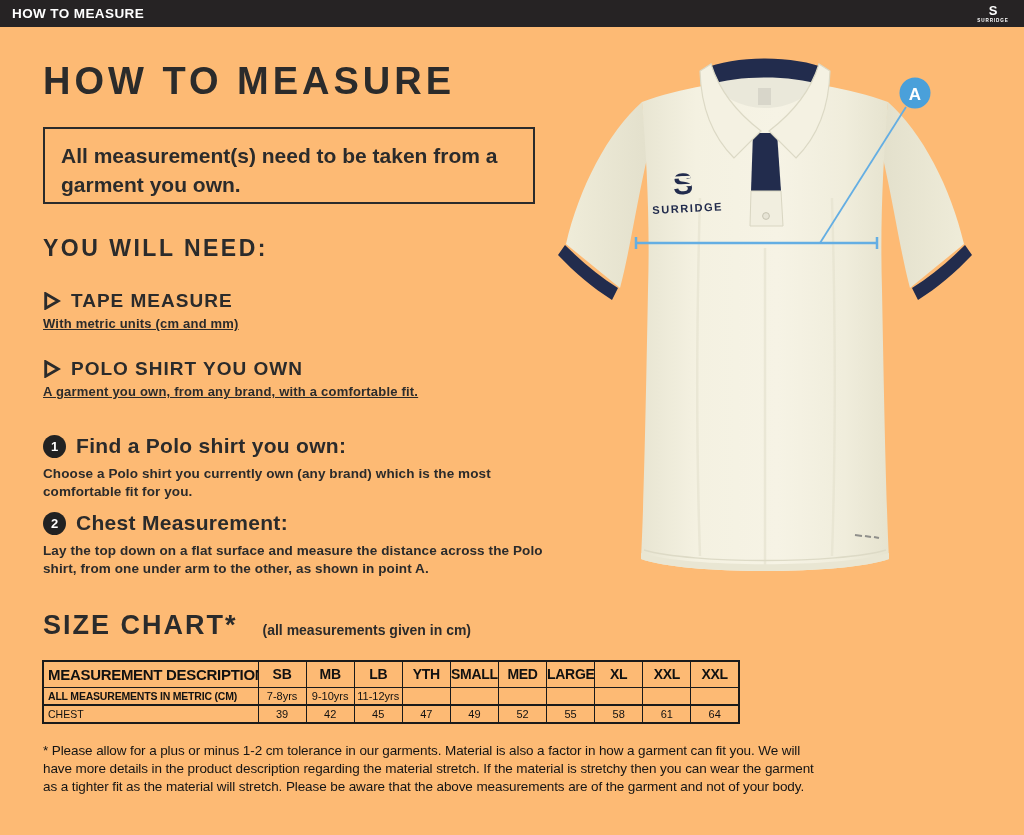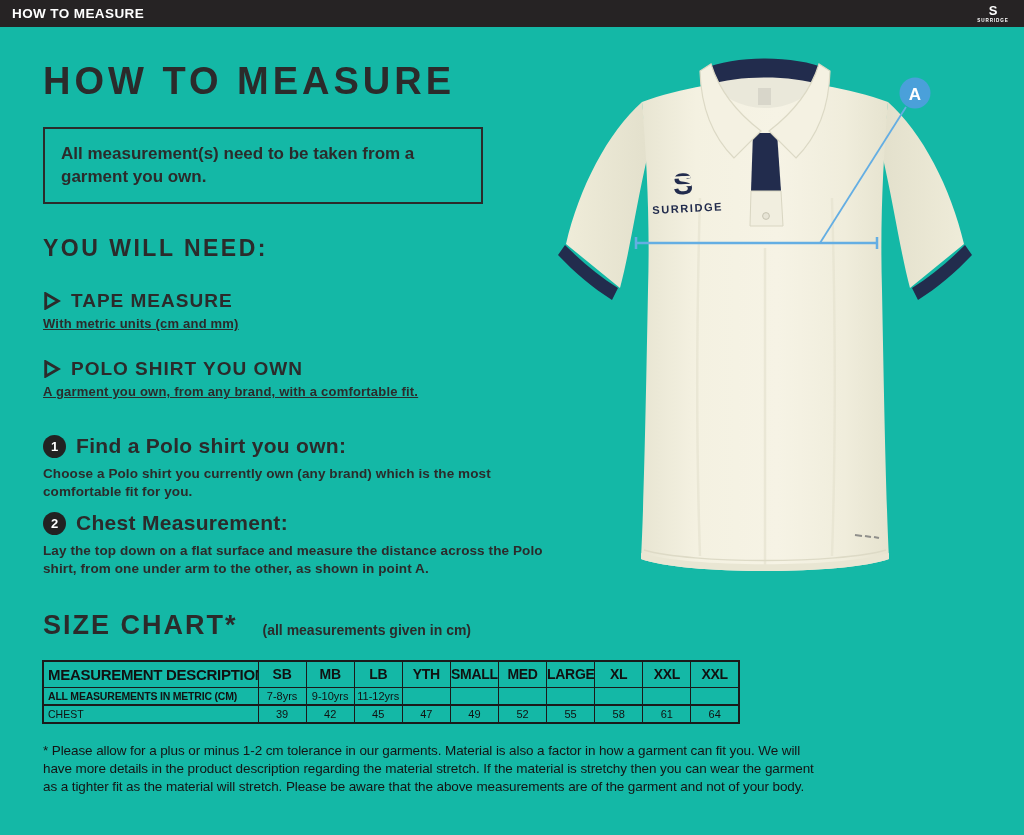--- a/index.html
+++ b/index.html
@@ -1,20 +1,20 @@
 <!DOCTYPE html>
 <html><head>
 <meta charset="utf-8">
 <style>
   * { margin:0; padding:0; box-sizing:border-box; }
   html,body { background:#ffffff; }
   body { font-family:"Liberation Sans", sans-serif; color:#2b2b2b; }
   .page {
     position:relative; width:1024px; height:835px; margin:0 auto;
-    background:#14b8a6; overflow:hidden;
+    background:#fdba74; overflow:hidden;
   }
 
   
   .topbar {
     position:absolute; left:0; top:0; width:1024px; height:27px;
     background:#262324; display:flex; align-items:center;
   }
   .topbar-title {
     color:#ffffff; font-size:13.5px; font-weight:700; letter-spacing:.4px;
     padding-left:12px;
@@ -25,23 +25,23 @@
   }
   .topbar-brand .mark { color:#fff; font-weight:900; font-size:13px; line-height:12px; }
   .topbar-brand .word { color:#fff; font-weight:700; font-size:4.6px; letter-spacing:.9px; margin-top:1px; }
 
   
   .main-title {
     position:absolute; left:43px; top:60px;
     font-size:38px; font-weight:800; letter-spacing:4px; color:#2b2b2b;
   }
   .notice-box {
-    position:absolute; left:43px; top:127px; width:440px; height:77px;
+    position:absolute; left:43px; top:127px; width:492px; height:77px;
     border:2px solid #2b2b2b; padding:13px 16px;
-    font-size:17px; font-weight:700; line-height:1.38; color:#2b2b2b;
+    font-size:21px; font-weight:700; line-height:1.38; color:#2b2b2b;
   }
   .need-heading {
     position:absolute; left:43px; top:235px;
     font-size:23px; font-weight:800; letter-spacing:2.5px; color:#2b2b2b;
   }
   .need-item { position:absolute; left:43px; width:520px; }
   .need-item .row { display:flex; align-items:center; gap:10px; }
   .tri-icon { width:18px; height:18px; flex:0 0 auto; }
   .need-label { font-size:19px; font-weight:800; letter-spacing:1px; color:#2b2b2b; }
   .need-desc { font-size:13px; font-weight:700; color:#2b2b2b; margin-top:4px; letter-spacing:.2px;text-decoration:underline; }

